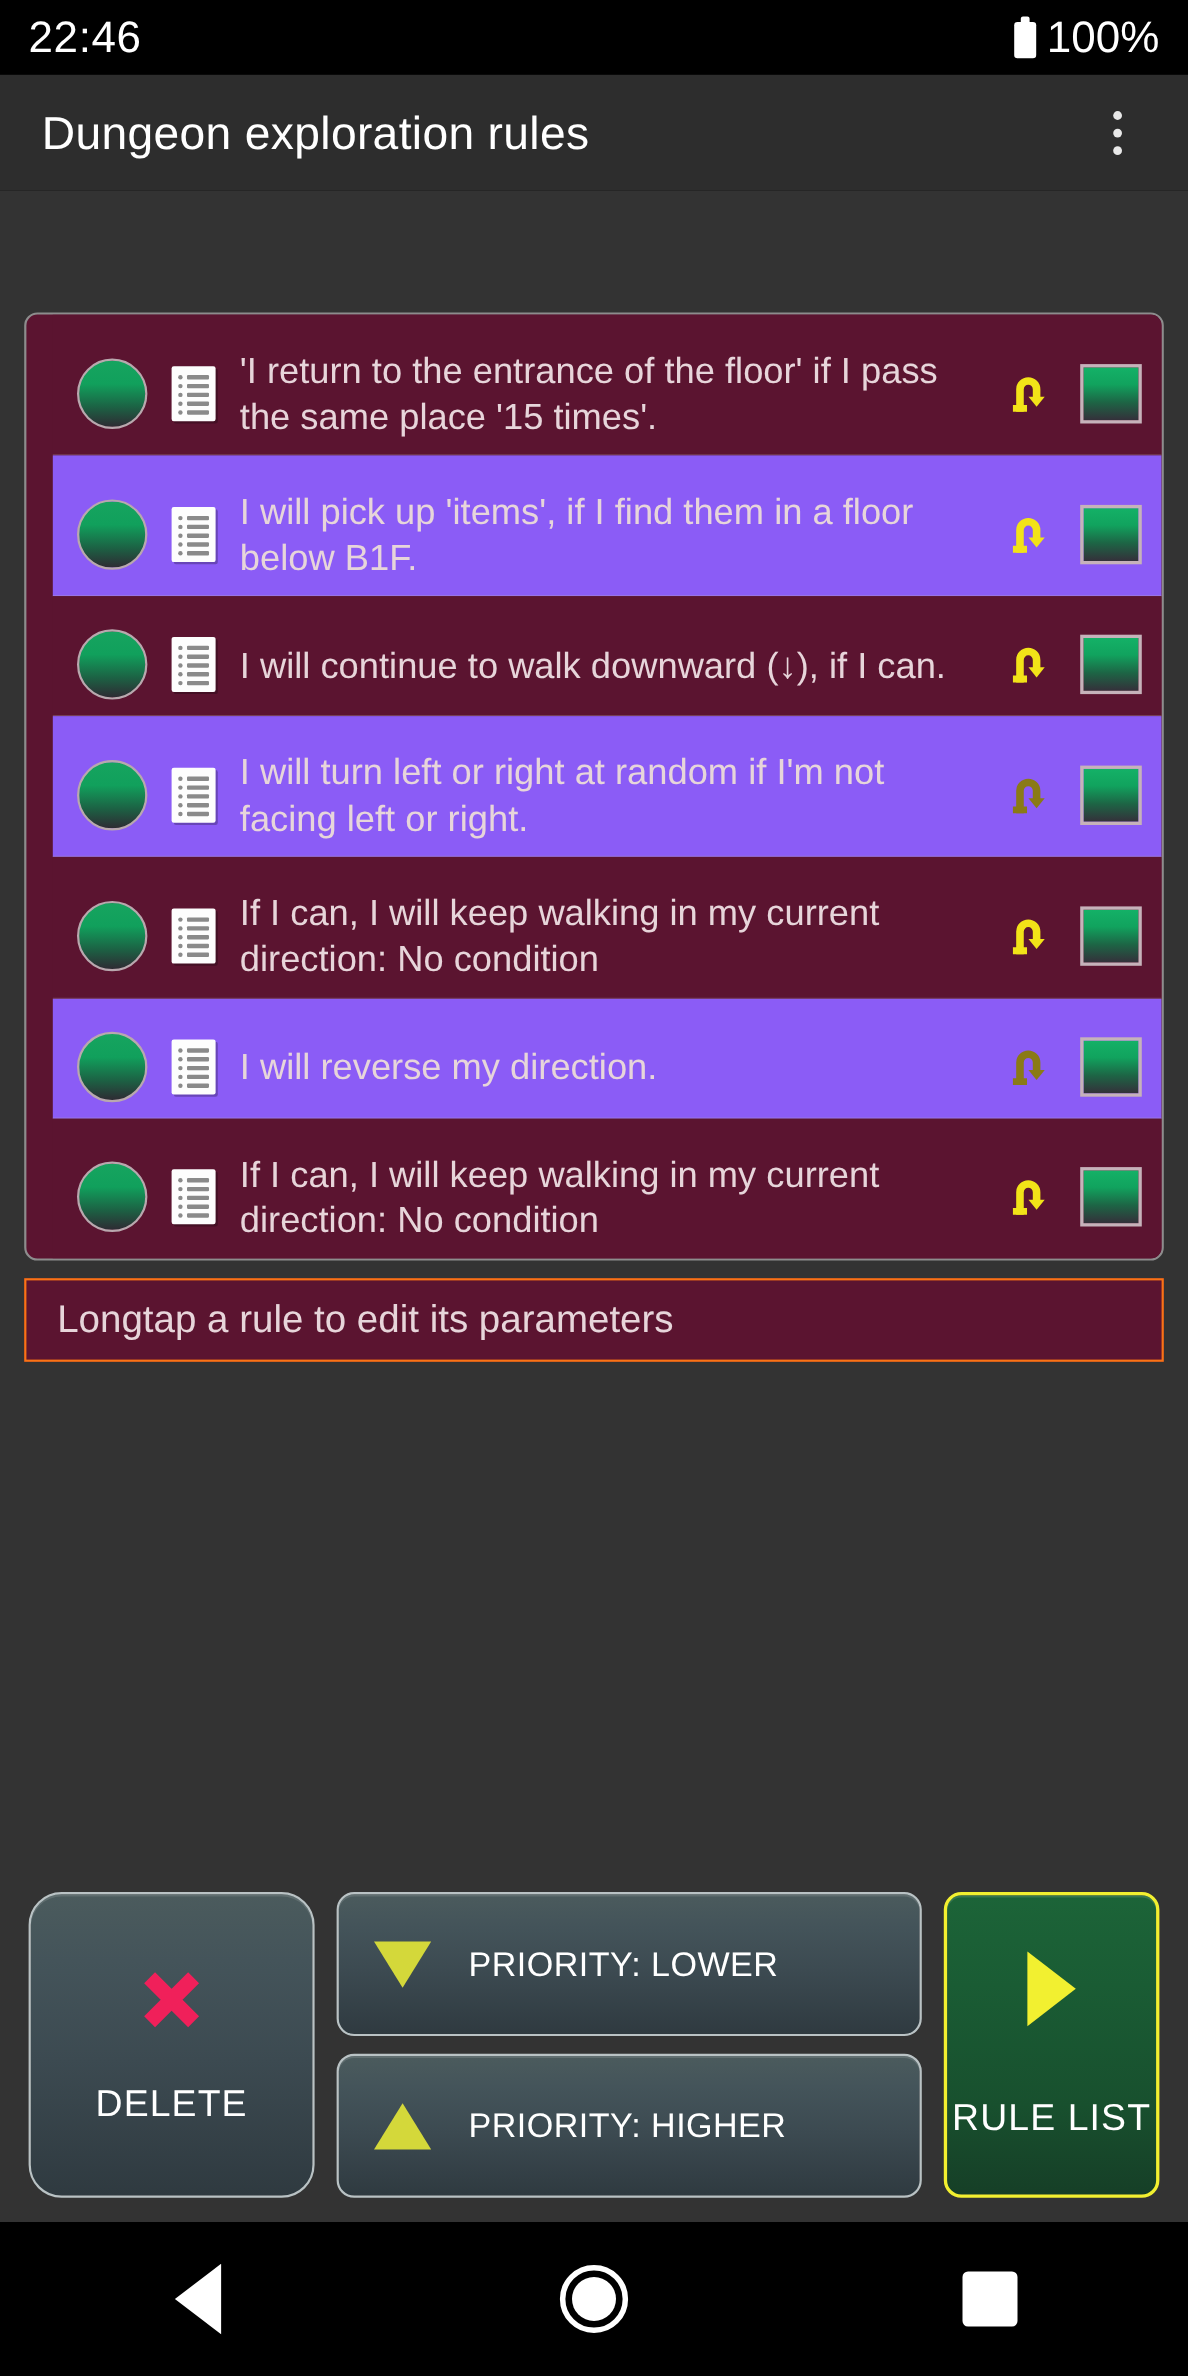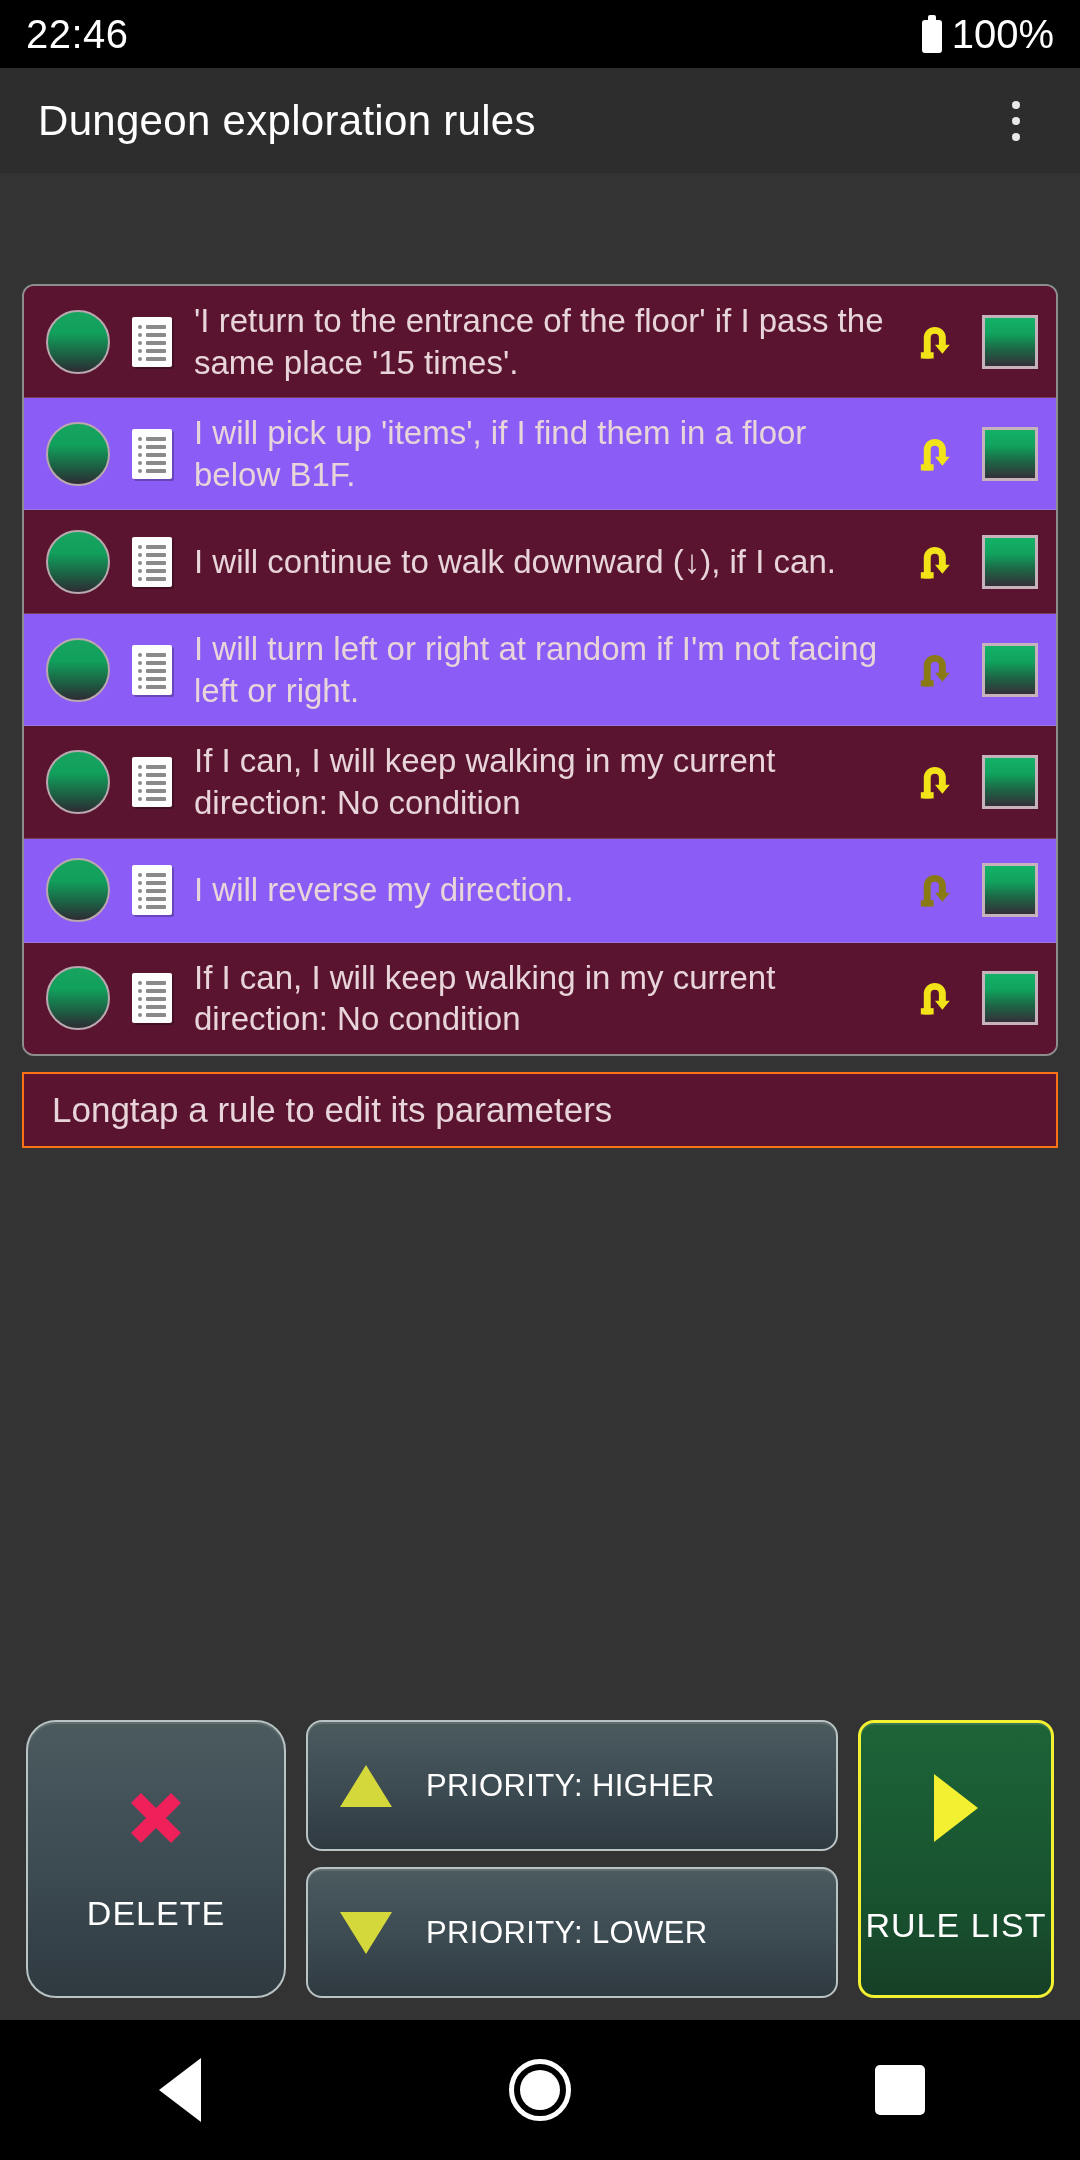--- a/index.html
+++ b/index.html
@@ -50,23 +50,24 @@
   }
   .spacer-top{ height:111px; flex:0 0 auto; }
 
   
   .rules-card{
     margin:0 22px; border:2px solid #8d8d8d; border-radius:12px;
     overflow:hidden; background:#5b1430; flex:0 0 auto;
   }
   .rule-row{
     display:flex; align-items:center;
-    padding:14px 18px 14px 22px;
+    padding:30px 18px 14px 22px;
     min-height:104px;
     border-bottom:1px solid rgba(190,180,185,.28);
+    margin-left:24px;
   }
   .rule-row:last-child{ border-bottom:none; }
   .rule-row.odd{ background:#5b1430; }
   .rule-row.even{ background:#8b5cf6; }
 
   .led{
     width:64px; height:64px; flex:0 0 auto; border-radius:50%;
     border:2px solid #b9a8ae;
     background:linear-gradient(180deg,#16a45f 0%,#11a05c 35%,#1c6244 70%,#2e2b33 100%);
     margin-right:22px;
@@ -376,26 +377,26 @@
 
       <div class="btn btn-delete">
         <svg class="x-icon" viewBox="0 0 32 32">
           <path d="M6 6 L26 26 M26 6 L6 26" stroke="#f0205a" stroke-width="7" stroke-linecap="butt" fill="none"></path>
         </svg>
         <div class="btn-label">DELETE</div>
       </div>
 
       <div class="mid-col">
         <div class="btn btn-priority">
+          <div class="tri tri-down"></div>
+          <div class="btn-label">PRIORITY: LOWER</div>
+        </div>
+        <div class="btn btn-priority">
           <div class="tri tri-up"></div>
           <div class="btn-label">PRIORITY: HIGHER</div>
-        </div>
-        <div class="btn btn-priority">
-          <div class="tri tri-down"></div>
-          <div class="btn-label">PRIORITY: LOWER</div>
         </div>
       </div>
 
       <div class="btn btn-rulelist">
         <div class="play-tri"></div>
         <div class="btn-label">RULE LIST</div>
       </div>
 
     </div>
   </div>

